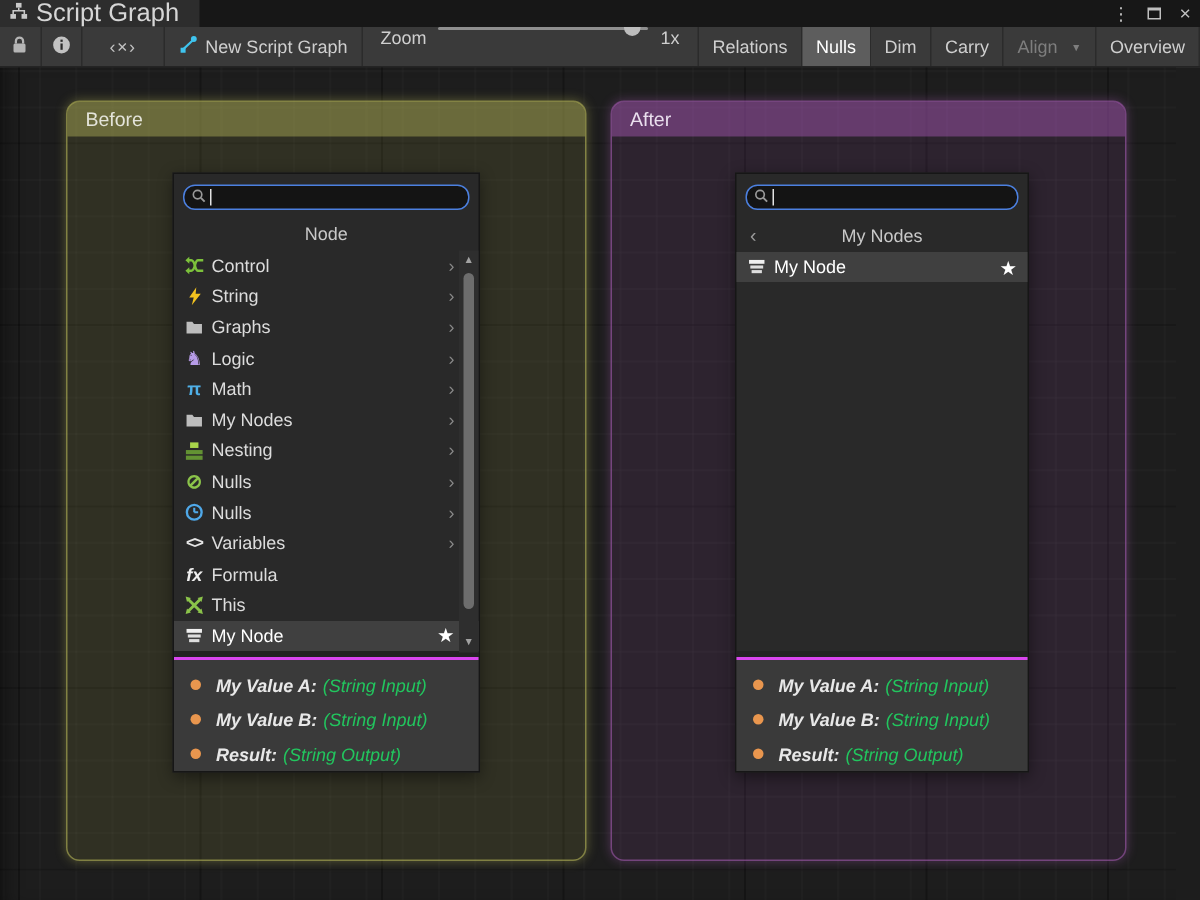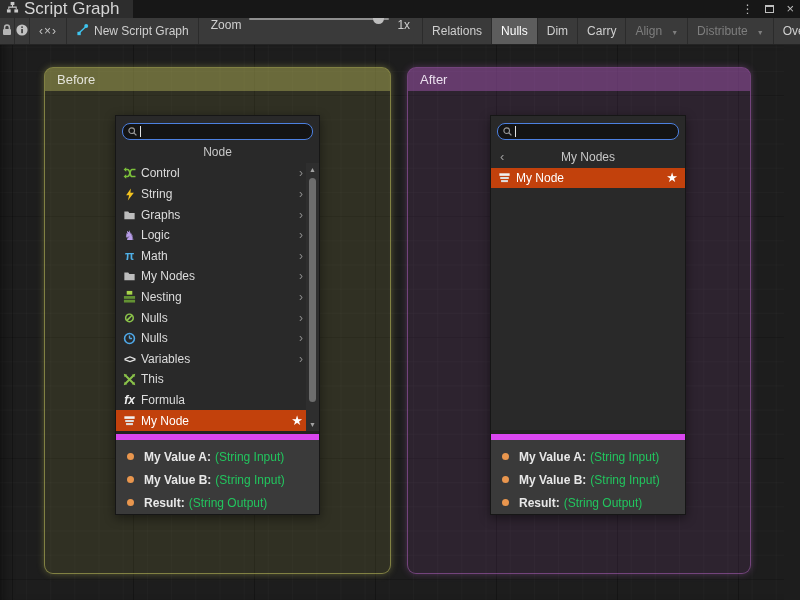--- a/index.html
+++ b/index.html
@@ -64,40 +64,40 @@
   .searchrow { height:30px; padding:7px 6px 0 6px; }
   .searchbox { position:relative; height:17px; background:#141414; border:1px solid #4c80e0;
     border-radius:8px; display:flex; align-items:center; padding-left:4px; gap:2px; }
   .caretbar { width:1px; height:11px; background:#e3e3e3; }
   .finderhead { position:relative; height:22px; line-height:22px; text-align:center;
     color:#c8c8c8; font-size:12px; }
   .backchev { position:absolute; left:9px; top:0; color:#9a9a9a; font-size:13px; }
   .flist { position:relative; height:268px; display:grid; grid-auto-rows:20.6px; align-content:start; }
   .frow { display:flex; align-items:center; padding-left:6px; color:#dcdcdc; font-size:12px; gap:4px; }
   .frow .chev { margin-left:auto; margin-right:16px; color:#8a8a8a; font-size:12px; }
-  .frow.sel { background:#c2410c; color:#fff; }
+  .frow.sel { background:#404040; color:#fff; }
   .frow .star { margin-left:auto; margin-right:16px; color:#fff; font-size:13px; }
   .finder-after .frow .star { margin-right:7px; }
   .ficon { width:15px; height:14px; display:inline-flex; align-items:center; justify-content:center; flex:none; }
   .gtxt { font-size:12px; font-weight:bold; line-height:14px; }
   .knight { color:#b79ce8; font-size:13px; }
   .pi { color:#4fb0e8; }
   .nulls { color:#8bc34a; font-size:13px; font-weight:bold; }
   .vars { color:#e6e6e6; letter-spacing:-1px; font-size:11px; }
   .fx { color:#efefef; font-style:italic; font-size:12px; font-weight:bold; }
 
   
   .vscroll { position:absolute; right:0; top:0; width:13px; height:268px; background:#2e2e2e; }
   .vscroll .arrow { position:absolute; left:0; width:13px; text-align:center; color:#a2a2a2; font-size:7px; }
   .vscroll .up { top:3px; } .vscroll .down { bottom:3px; }
   .vthumb { position:absolute; left:3px; top:15px; width:7px; height:224px; background:#6d6d6d; border-radius:4px; }
 
   
   .portsgap { height:4px; background:#222; }
-  .ports { flex:1; background:#3a3a3a; border-top:6px solid #d946ef; padding-top:5px; }
+  .ports { flex:1; background:#3a3a3a; border-top:2px solid #d946ef; padding-top:5px;font-style:italic; }
   .portrow { height:23px; display:flex; align-items:center; padding-left:11px; font-size:12px; }
   .dot { width:7px; height:7px; border-radius:50%; background:#e9964e; margin-right:10px; flex:none; }
   .pname { font-weight:bold; color:#e8e8e8; margin-right:4px; }
   .ptype { color:#22c55e; }
 </style>
 </head>
 <body>
 
 <div class="stage">
 
@@ -159,24 +159,20 @@
       <span>1x</span>
     </div>
     <div class="tbtn">Relations</div>
     <div class="tbtn active">Nulls</div>
     <div class="tbtn">Dim</div>
     <div class="tbtn">Carry</div>
     <div class="tbtn disabled">
       <span>Align</span>
         <span class="caret">▼</span>
     </div>
-    <div class="tbtn disabled">
-      <span>Distribute</span>
-        <span class="caret">▼</span>
-    </div>
     <div class="tbtn">Overview</div>
 
   </div>
 
   <div class="canvas">
 
     <div class="group group-before">
       <div class="ghead">
         <span>Before</span>
       </div>
@@ -276,34 +272,34 @@
             </span>
           <span>Nulls</span>
           <span class="chev">›</span>
         </div>
         <div class="frow">
           <span class="ficon gtxt vars">&lt;&gt;</span>
           <span>Variables</span>
           <span class="chev">›</span>
         </div>
         <div class="frow">
+          <span class="ficon fx">fx</span>
+          <span>Formula</span>
+        </div>
+        <div class="frow">
           <span class="ficon">
               <svg width="13" height="13" viewBox="0 0 14 14">
                 <path d="M3.2 3.2 L10.8 10.8 M10.8 3.2 L3.2 10.8" stroke="#8bc34a" stroke-width="2.1" stroke-linecap="round"></path>
                 <polygon points="0.8,0.8 4.6,1.8 1.8,4.6" fill="#8bc34a"></polygon>
                 <polygon points="13.2,0.8 9.4,1.8 12.2,4.6" fill="#8bc34a"></polygon>
                 <polygon points="0.8,13.2 4.6,12.2 1.8,9.4" fill="#8bc34a"></polygon>
                 <polygon points="13.2,13.2 9.4,12.2 12.2,9.4" fill="#8bc34a"></polygon>
               </svg>
             </span>
           <span>This</span>
-        </div>
-        <div class="frow">
-          <span class="ficon fx">fx</span>
-          <span>Formula</span>
         </div>
         <div class="frow sel">
           <span class="ficon">
               <svg width="13" height="12" viewBox="0 0 14 14">
                 <rect x="1" y="1.5" width="12" height="3" fill="#f0f0f0"></rect>
                 <rect x="2" y="5.8" width="10" height="2.4" fill="#dedede"></rect>
                 <rect x="3" y="9.4" width="8" height="2.4" fill="#dedede"></rect>
               </svg>
             </span>
           <span>My Node</span>

